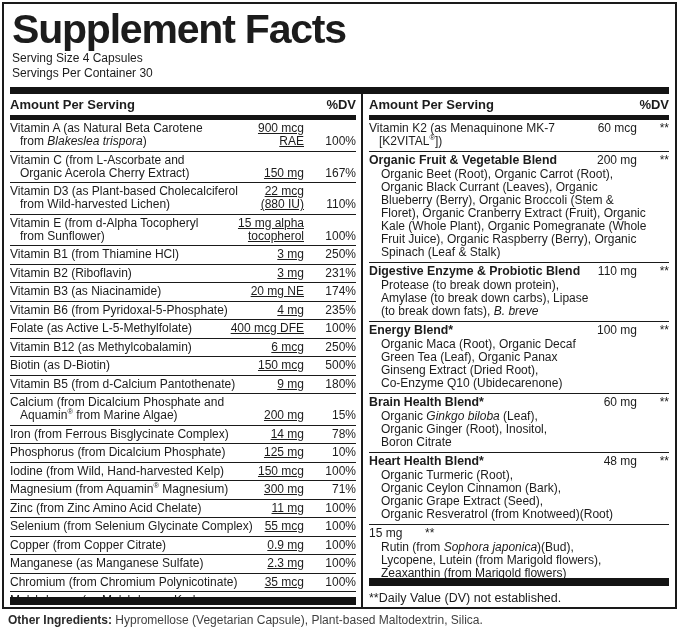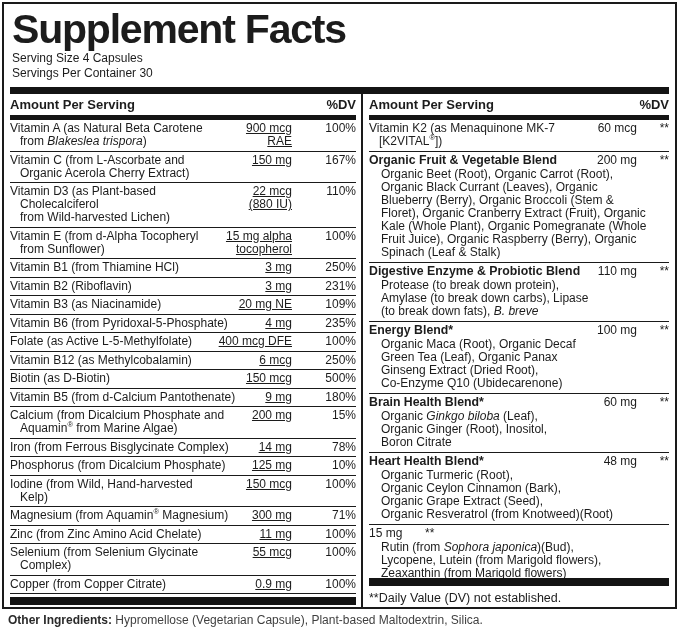--- a/index.html
+++ b/index.html
@@ -24,21 +24,21 @@
   .vdivider  { flex:0 0 2px; width:2px; background:#1a1a1a; }
   .col-right { flex:1 1 auto; padding-left:6px; }
 
   .col-head { display:flex; justify-content:space-between; align-items:center;
     font-weight:bold; font-size:13px; line-height:14px; padding:4px 0 3px 0; }
   .bar-head { height:5px; }
 
   .rows { flex:1 1 auto; min-height:0; overflow:hidden; }
 
   
-  .row { display:flex; gap:22px; padding:2px 0 2.5px 0; font-size:12px; line-height:13px; }
+  .row { display:flex; gap:10px; padding:2px 0 2.5px 0; font-size:12px; line-height:13px;align-items:flex-end; }
   .row + .row { border-top:1.5px solid #1a1a1a; }
   .row .name { flex:1 1 auto; padding-left:10px; text-indent:-10px; }
   .row .amt  { flex:0 0 auto; text-align:right; white-space:nowrap;text-decoration:underline; }
   .row .dv   { flex:0 0 42px; text-align:right; white-space:nowrap; }
 
   
   .rrow { padding:2px 0 3px 0; font-size:12px; line-height:13px; }
   .rrow + .rrow { border-top:1.5px solid #1a1a1a; }
   .rrow .head { display:flex; gap:16px; }
   .rrow .name { flex:1 1 auto; padding-left:10px; text-indent:-10px; }
@@ -103,21 +103,21 @@
               <div class="dv">250%</div>
             </div>
             <div class="row">
               <div class="name">Vitamin B2 (Riboflavin)</div>
               <div class="amt">3 mg</div>
               <div class="dv">231%</div>
             </div>
             <div class="row">
               <div class="name">Vitamin B3 (as Niacinamide)</div>
               <div class="amt">20 mg NE</div>
-              <div class="dv">109%</div>
+              <div class="dv">174%</div>
             </div>
             <div class="row">
               <div class="name">Vitamin B6 (from Pyridoxal-5-Phosphate)</div>
               <div class="amt">4 mg</div>
               <div class="dv">235%</div>
             </div>
             <div class="row">
               <div class="name">Folate (as Active L-5-Methylfolate)</div>
               <div class="amt">400 mcg DFE</div>
               <div class="dv">100%</div>

